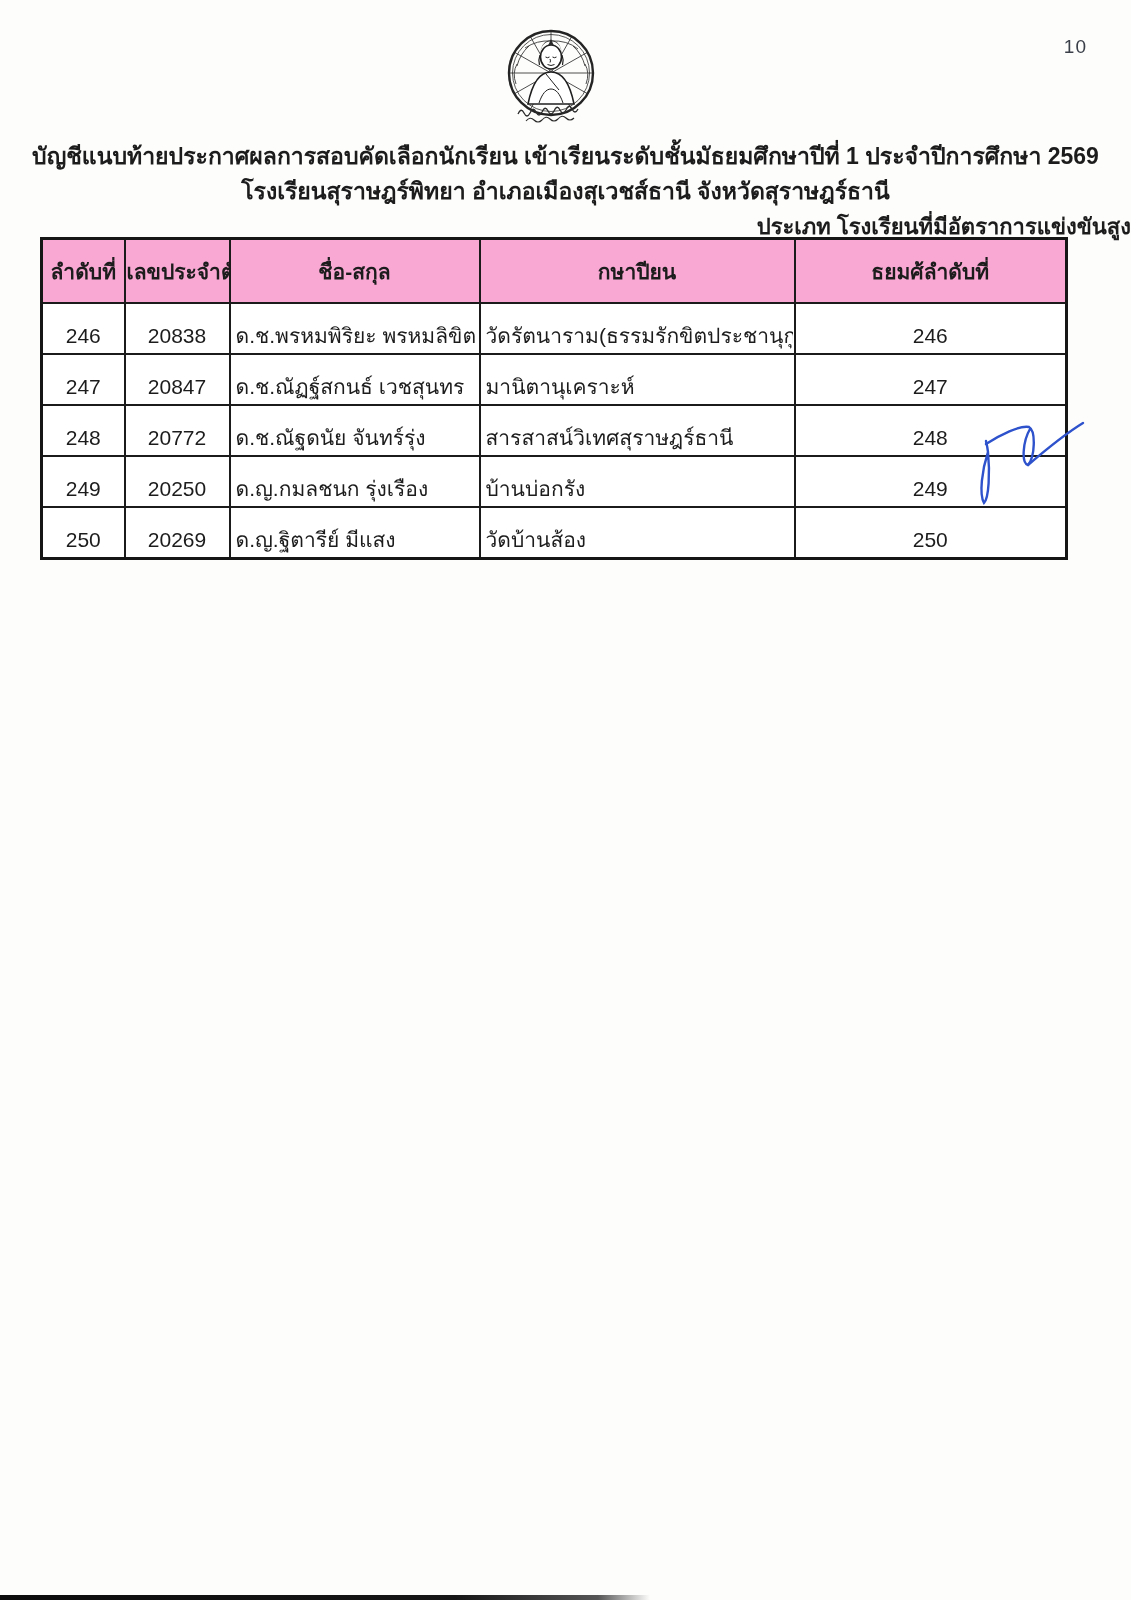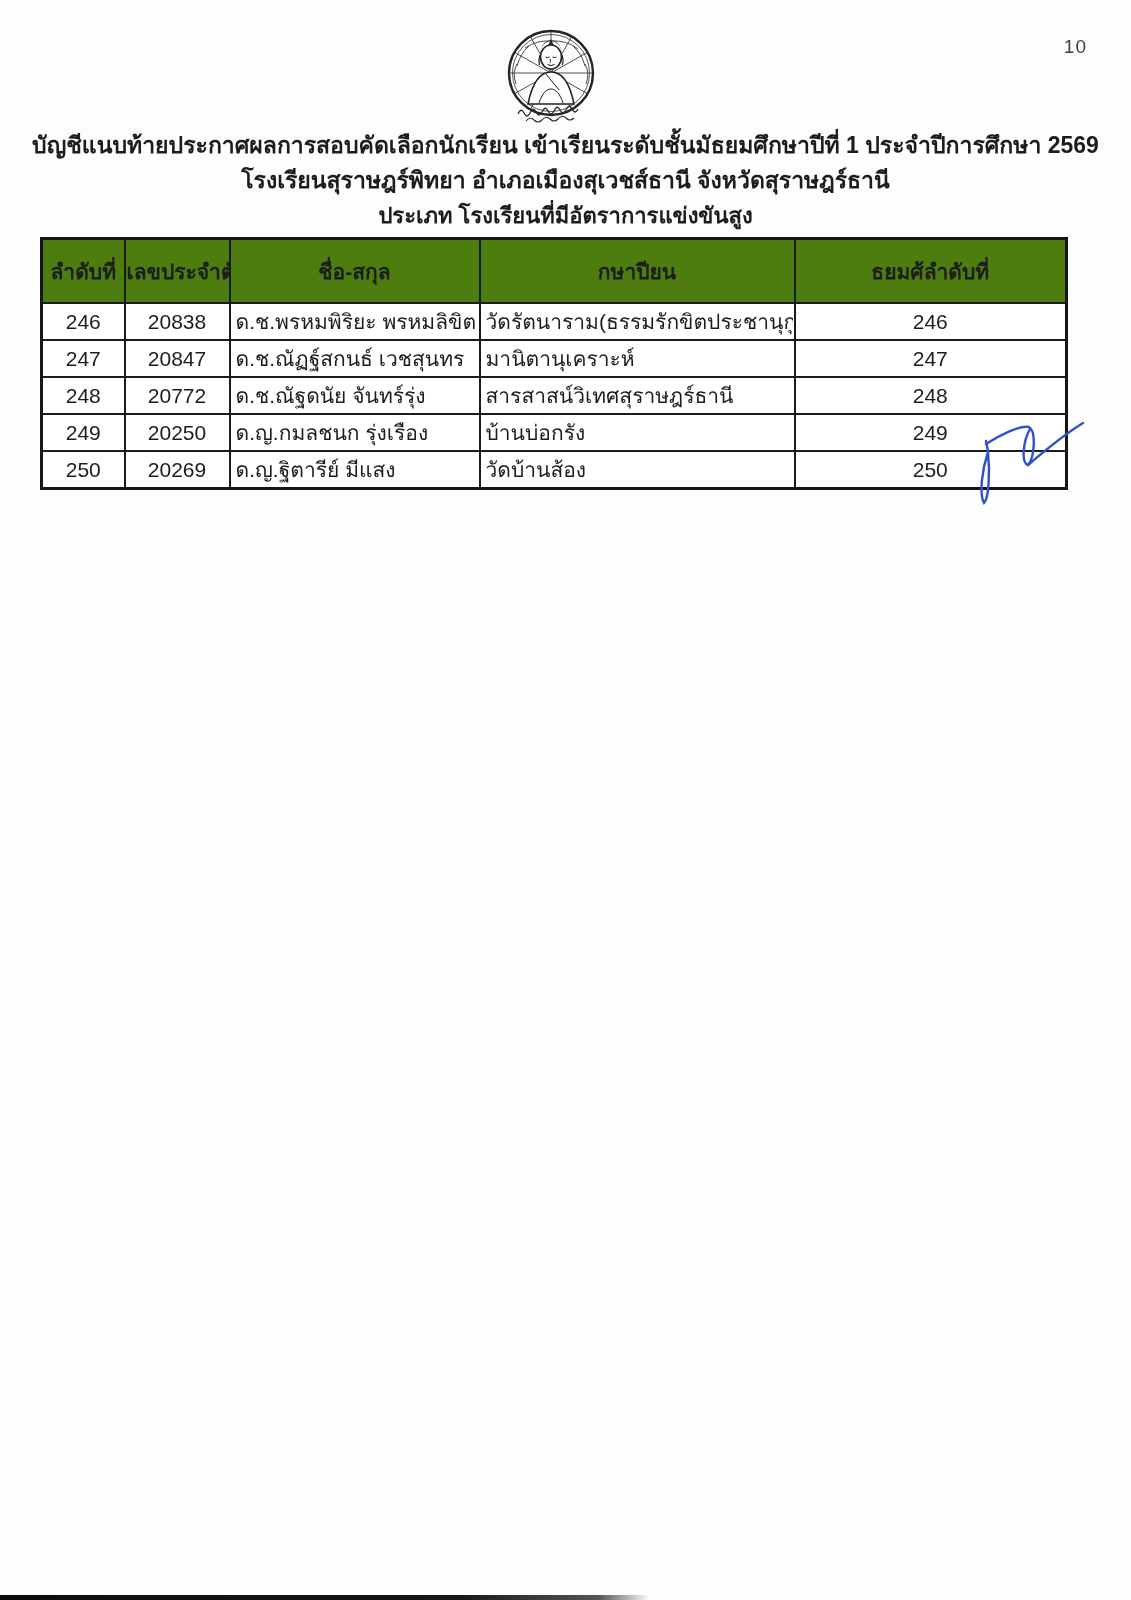--- a/index.html
+++ b/index.html
@@ -11,43 +11,43 @@
     -webkit-font-smoothing:antialiased;
   }
   .page-number{
     position:absolute;top:36px;right:44px;
     font-size:19px;color:#3a3f48;letter-spacing:1px;
   }
   .logo{
     position:absolute;left:492px;top:26px;width:118px;height:106px;
   }
   .title-block{
-    position:absolute;top:128px;left:0;width:1131px;
+    position:absolute;top:139px;left:0;width:1131px;
     text-align:center;font-weight:bold;line-height:35px;
   }
   .title-line1{font-size:23px;}
   .title-line2{font-size:23px;}
-  .title-line3{font-size:22px;}
+  .title-line3{font-size:22px;text-align:right;}
 
   table.results{
     position:absolute;left:40px;top:237px;
     border-collapse:collapse;table-layout:fixed;width:1025px;
     border:3px solid #161616;
     background:#ffffff;
   }
   table.results th, table.results td{
     border:2px solid #1b1b1b;
     font-size:21px;
     overflow:hidden;white-space:nowrap;
   }
   table.results th{
-    height:60px;font-weight:bold;background:#4d7c0f;
+    height:60px;font-weight:bold;background:#f9a8d4;
   }
   table.results td{
-    height:29px;font-weight:normal;padding-top:1px;
+    height:29px;font-weight:normal;padding-top:15px;
   }
   .c-center{text-align:center;}
   .c-left{text-align:left;padding-left:5px;border-radius:11px;}
 
   .signature{
     position:absolute;left:928px;top:414px;width:165px;height:100px;
     pointer-events:none;
   }
   .bottom-scan-strip{
     position:absolute;left:0;bottom:0;width:650px;height:5px;

